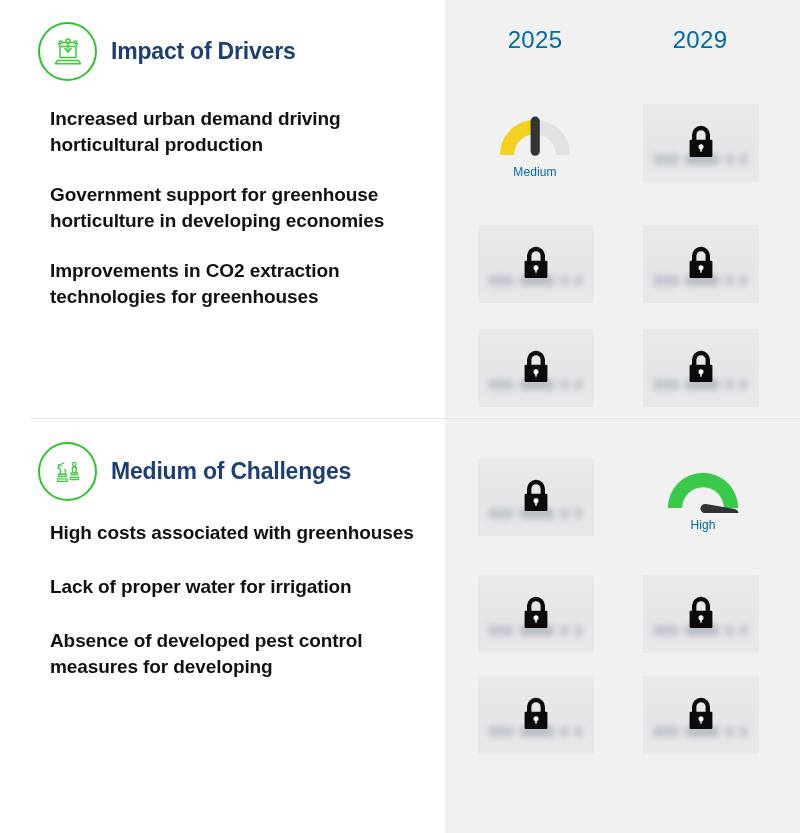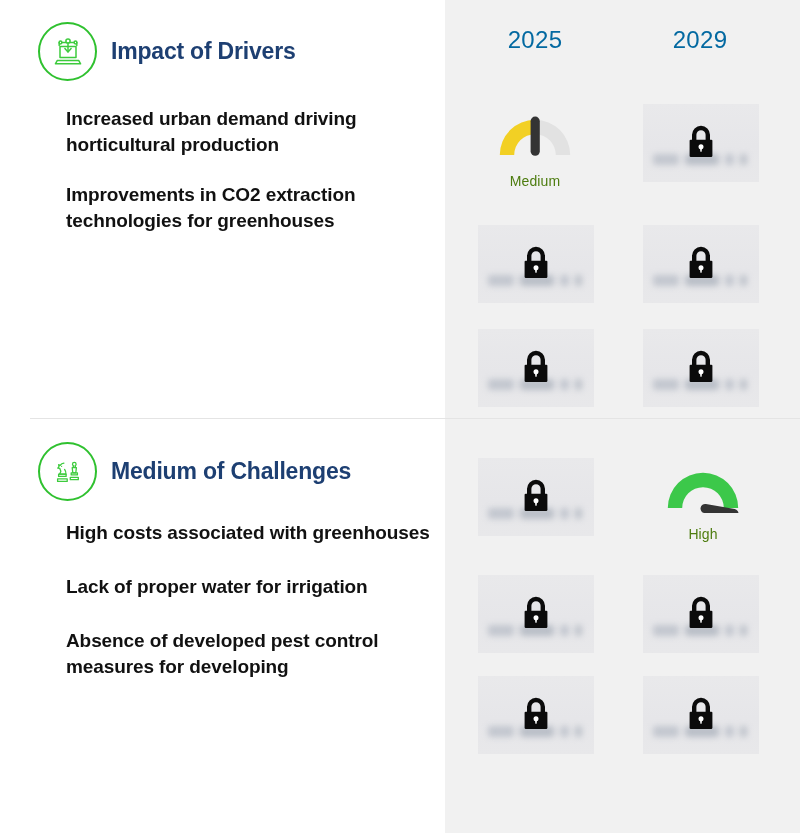--- a/index.html
+++ b/index.html
@@ -82,21 +82,21 @@
   }
   .sec-title {
     font-size: 23px;
     font-weight: 700;
     color: #1d3f72;
     white-space: nowrap;
     letter-spacing: -0.2px;
   }
   .items {
     position: absolute;
-    left: 66px;
+    left: 50px;
     width: 380px;
   }
   .items.drivers-items { top: 106px; }
   .items.challenges-items { top: 100px; }
   .item {
     font-size: 19px;
     font-weight: 600;
     color: #111111;
     line-height: 26px;
     margin-bottom: 24px;
@@ -147,23 +147,23 @@
     transform: translate(-50%, -52%);
   }
 
   
   .gauge-wrap {
     position: absolute;
     width: 120px;
     text-align: center;
   }
   .gauge-label {
-    font-size: 14px;
-    color: #4d7c0f;
-    margin-top: 9px;
+    font-size: 12px;
+    color: #0369a1;
+    margin-top: 1px;
     letter-spacing: .1px;
   }
 </style>
 </head>
 <body>
 
 <div class="page">
 
   <div class="grid-panel"></div>
 
@@ -185,20 +185,21 @@
           <path d="M13.9 13.6 17 16.9l3.1-3.3"></path>
           <path d="M9 11.5h16v11H9z"></path>
           <path d="M6.2 25.6h21.6l1.8 3.2H4.4z"></path>
         </svg>
       </span>
       <span class="sec-title">Impact of Drivers</span>
     </div>
 
     <div class="items drivers-items">
       <div class="item">Increased urban demand driving horticultural production</div>
+      <div class="item">Government support for greenhouse horticulture in developing economies</div>
       <div class="item">Improvements in CO2 extraction technologies for greenhouses</div>
     </div>
   </div>
 
   <div class="gauge-wrap" style="left:475px; top:110px;">
     <svg width="80" height="50" viewBox="0 0 100 62">
       <path d="M6 56 A44 44 0 0 1 50 12 L50 30 A26 26 0 0 0 24 56 Z" fill="#f2d024"></path>
       <path d="M50 12 A44 44 0 0 1 94 56 L76 56 A26 26 0 0 0 50 30 Z" fill="#e2e2e2"></path>
       <rect x="44.5" y="8" width="11.5" height="49" rx="5.7" fill="#343434"></rect>
     </svg>

